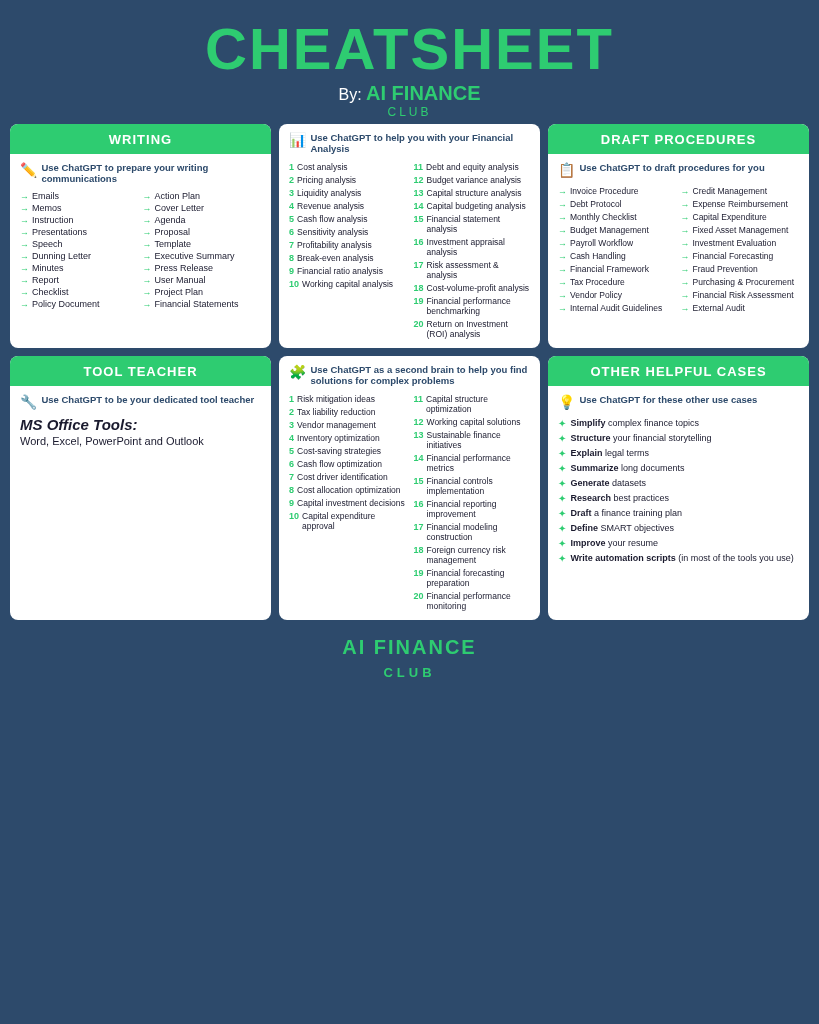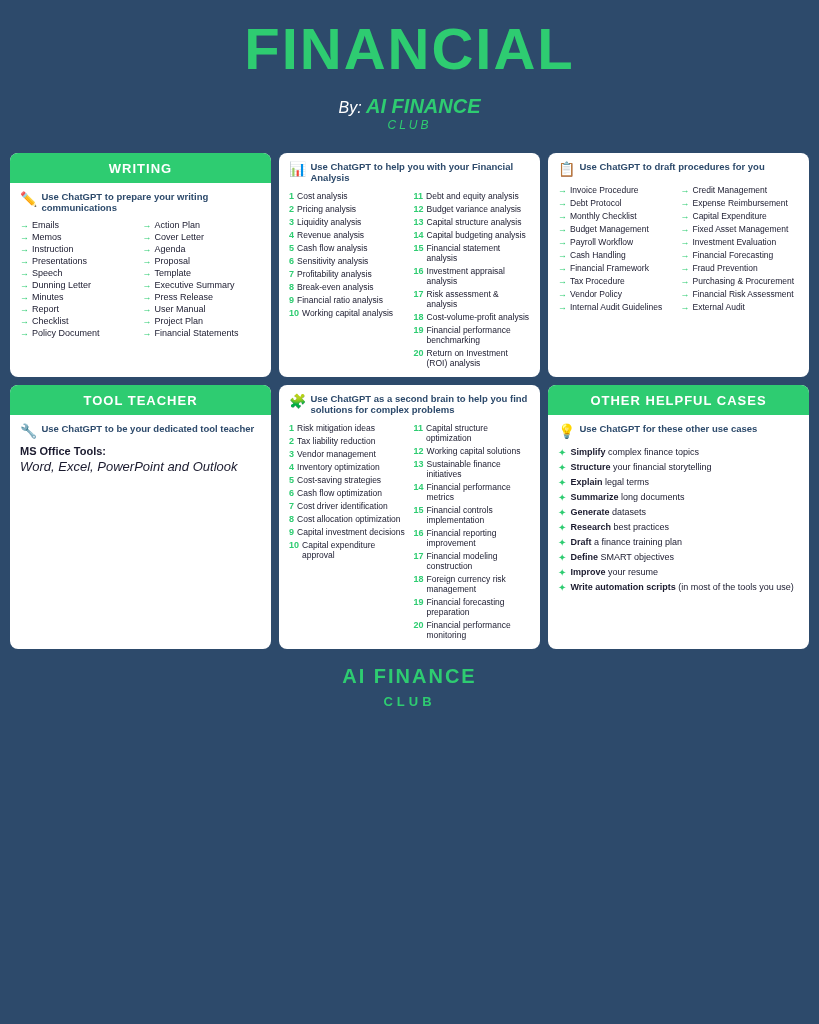--- a/index.html
+++ b/index.html
@@ -28,40 +28,39 @@
     .header .cheatsheet {
       font-size: 58px;
       font-weight: 900;
       color: #2ecc71;
       line-height: 1;
       letter-spacing: 2px;
     }
     .header .byline {
       font-size: 16px;
       color: #ffffff;
-      margin-top: 17px;
-      font-style: italic;
+      margin-top: 4px;
     }
     .header .byline .aifc {
       color: #2ecc71;
       font-weight: 900;
       font-size: 20px;
     }
     .header .byline .club {
       color: #2ecc71;
       font-size: 12px;
       display: block;
       letter-spacing: 3px;
     }
     .main-grid {
       display: grid;
       grid-template-columns: 1fr 1fr 1fr;
       gap: 8px;
       width: 100%;
-      margin-top: 16px;
+      margin-top: 0;
     }
     .card {
       background: #ffffff;
       border-radius: 8px;
       overflow: hidden;
     }
     .card-header {
       background: #2ecc71;
       padding: 6px 10px;
       text-align: center;
@@ -144,29 +143,29 @@
     .dp-item .arrow {
       color: #2ecc71;
       font-weight: bold;
       font-size: 9px;
     }
     
     .tt-section {
       margin-bottom: 5px;
     }
     .tt-section .tt-title {
-      font-size: 11px;
+      font-size: 15px;
       font-weight: 800;
       color: #1a1a2e;
       margin-bottom: 2px;
+      font-style: italic;
     }
     .tt-section .tt-text {
-      font-size: 13px;
+      font-size: 11px;
       color: #1a1a2e;
-      font-style: italic;
     }
     
     .ps-grid {
       display: grid;
       grid-template-columns: 1fr 1fr;
       gap: 1px 8px;
     }
     .ps-item {
       font-size: 8.5px;
       color: #1a1a2e;
@@ -205,21 +204,21 @@
       font-weight: 900;
       color: #2ecc71;
       letter-spacing: 2px;
     }
   </style>
 </head>
 <body>
 
 <div>
   <div class="header">
-    <div class="cheatsheet">FINANCIAL</div>
+    <div class="cheatsheet">CHEATSHEET</div>
     <div class="byline">
       <span>By:</span>
       <span class="aifc">AI FINANCE</span>
       <span class="club">CLUB</span>
     </div>
   </div>
 </div>
 
 <div class="main-grid">
 
@@ -410,20 +409,23 @@
           <div class="fa-item">
               <span class="fa-num">20</span>
               <span>Return on Investment (ROI) analysis</span>
             </div>
         </div>
       </div>
     </div>
   </div>
 
   <div class="card">
+    <div class="card-header">
+      <span>DRAFT PROCEDURES</span>
+    </div>
     <div class="card-body">
       <div class="card-intro">
         <span class="icon">📋</span>
         <span>Use ChatGPT to draft procedures for you</span>
       </div>
       <div class="dp-grid">
         <div>
           <div class="dp-item">
               <span class="arrow">→</span>
               <span>Invoice Procedure</span>

